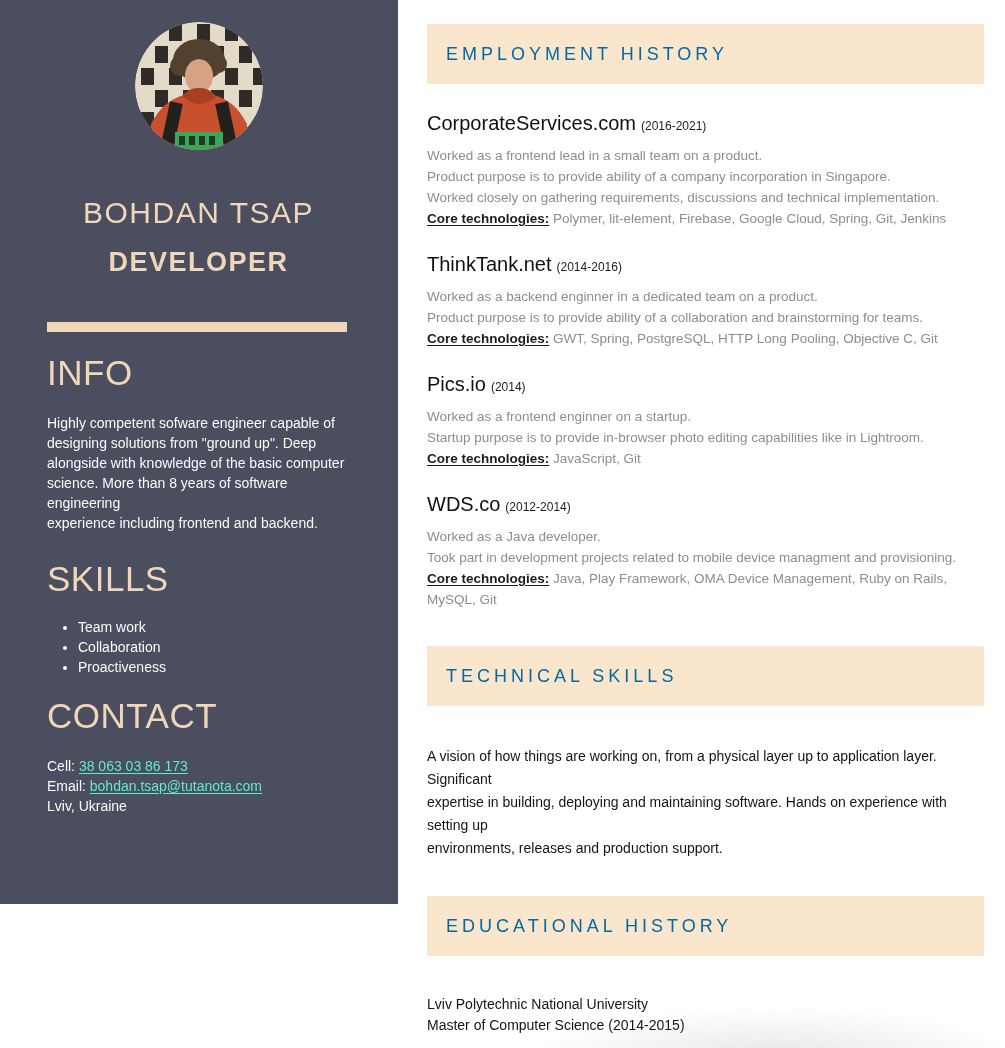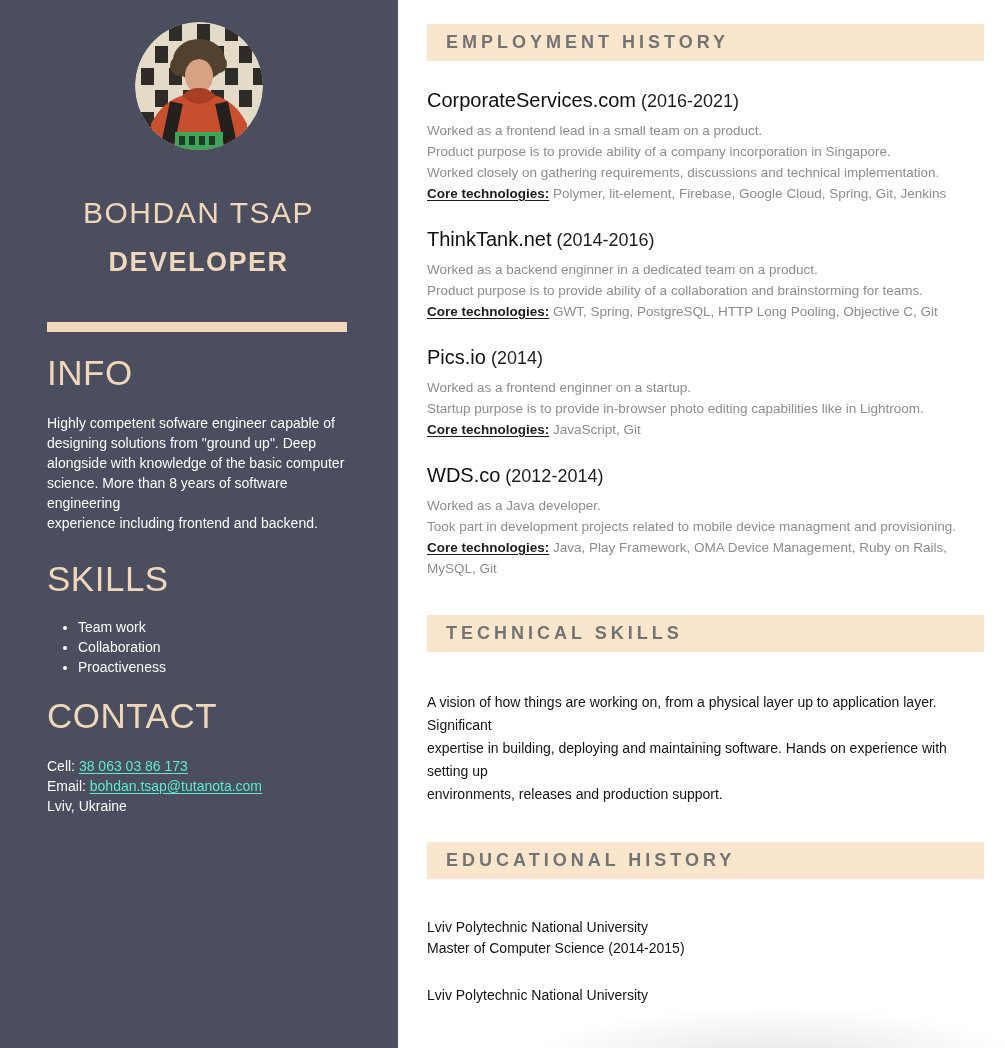--- a/index.html
+++ b/index.html
@@ -6,21 +6,21 @@
   html, body { background: #ffffff; }
   body {
     width: 1005px; height: 1048px;
     font-family: "Liberation Sans", "DejaVu Sans", sans-serif;
     overflow: hidden;
   }
   .page { position: relative; display: flex; width: 1005px; height: 1048px; background: #fff; }
 
   
   .sidebar {
-    flex: 0 0 398px; width: 398px; height: 1048px;
+    flex: 0 0 398px; width: 398px; height: 904px;
     background: #4a4e5e; color: #fafafa;
     padding: 0 48px 0 47px;
   }
   .photo-wrap { width: 128px; height: 128px; margin: 22px auto 0; border-radius: 50%; overflow: hidden; }
   .photo-wrap svg { display: block; width: 128px; height: 128px; }
   .person-name {
     margin-top: 46px; text-align: center;
     font-size: 30px; font-weight: 400; letter-spacing: 1.5px; color: #f1d7b9;
   }
   .person-role {
@@ -34,30 +34,30 @@
   .side-heading.skills { margin-top: 26px; }
   .side-heading.contact { margin-top: 19px; }
   .info-text { margin-top: 20px; font-size: 14px; line-height: 20px; color: #fbfbfb; }
   .skills-list { margin-top: 18px; padding-left: 31px; font-size: 14px; line-height: 20px; color: #fbfbfb; }
   .contact-block { margin-top: 20px; font-size: 14px; line-height: 20px; color: #fbfbfb; }
   .contact-block a { color: #5eead4; text-decoration: underline; text-underline-offset: 2px; }
 
   
   .main { flex: 1 1 auto; padding: 24px 21px 0 29px; }
   .band {
-    height: 37px; background: #fae5cd;
+    height: 60px; background: #fae5cd;
     display: flex; align-items: center; padding-left: 19px;
-    font-size: 18px; font-weight: 700; letter-spacing: 4px; color: #737373;
+    font-size: 18px; font-weight: 400; letter-spacing: 4px; color: #0369a1;
   }
   .band.spaced { margin-top: 36px; }
 
   .jobs { margin-top: 26px; }
   .job { margin-bottom: 22px; }
   .job-title { font-size: 20px; font-weight: 400; color: #101010; line-height: 26px; margin-bottom: 6px; }
-  .job-period { font-size: 18px; color: #1d1d1d; margin-left: 5px; }
+  .job-period { font-size: 12px; color: #1d1d1d; margin-left: 5px; }
   .desc { font-size: 13.5px; line-height: 21px; color: #8d8d8d; }
   .core-label { color: #1c1c1c; font-weight: 700; text-decoration: underline; text-underline-offset: 2px; }
 
   .tech-par { margin-top: 39px; font-size: 14px; line-height: 23px; color: #141414; }
 
   .edu { margin-top: 38px; }
   .edu-entry { margin-bottom: 26px; font-size: 14px; line-height: 21px; color: #141414; }
 
   .page-shadow {
     position: absolute; left: 398px; right: 0; bottom: 0; height: 70px;

